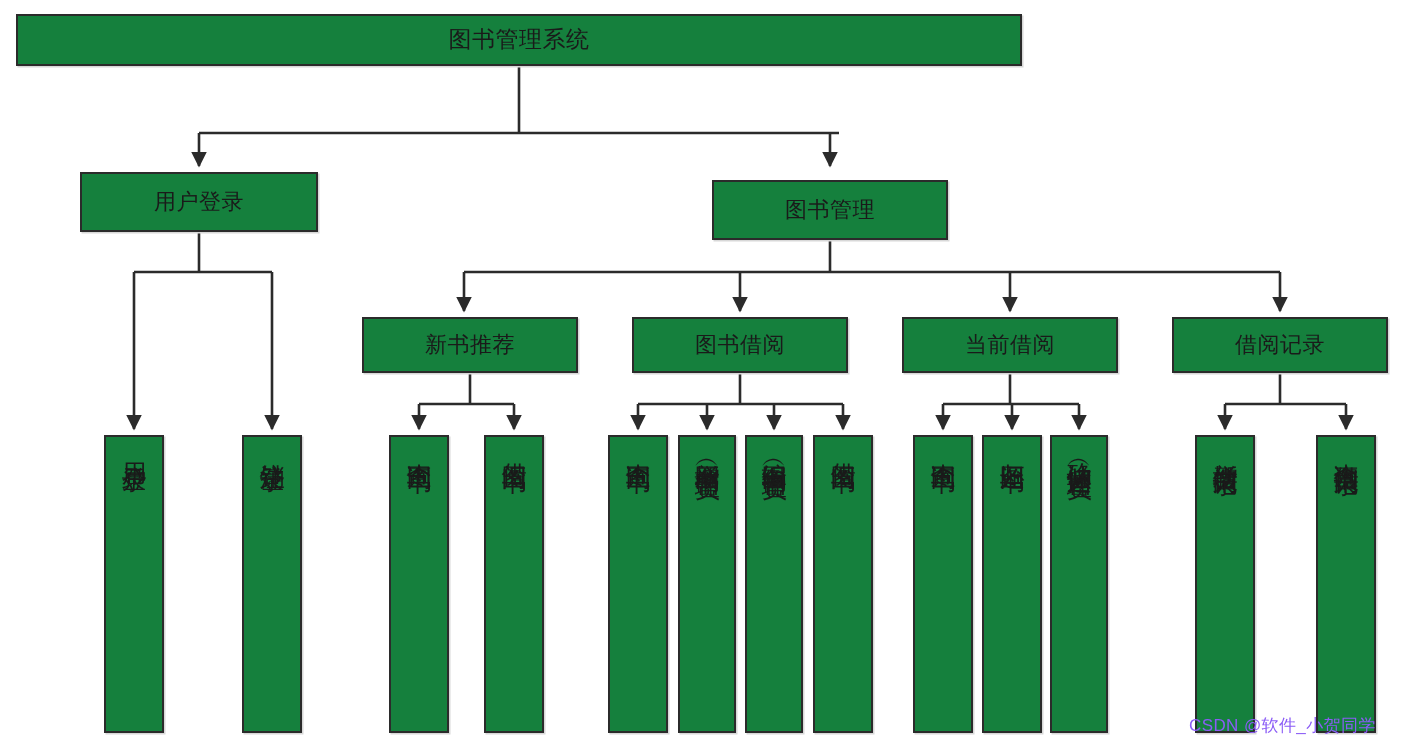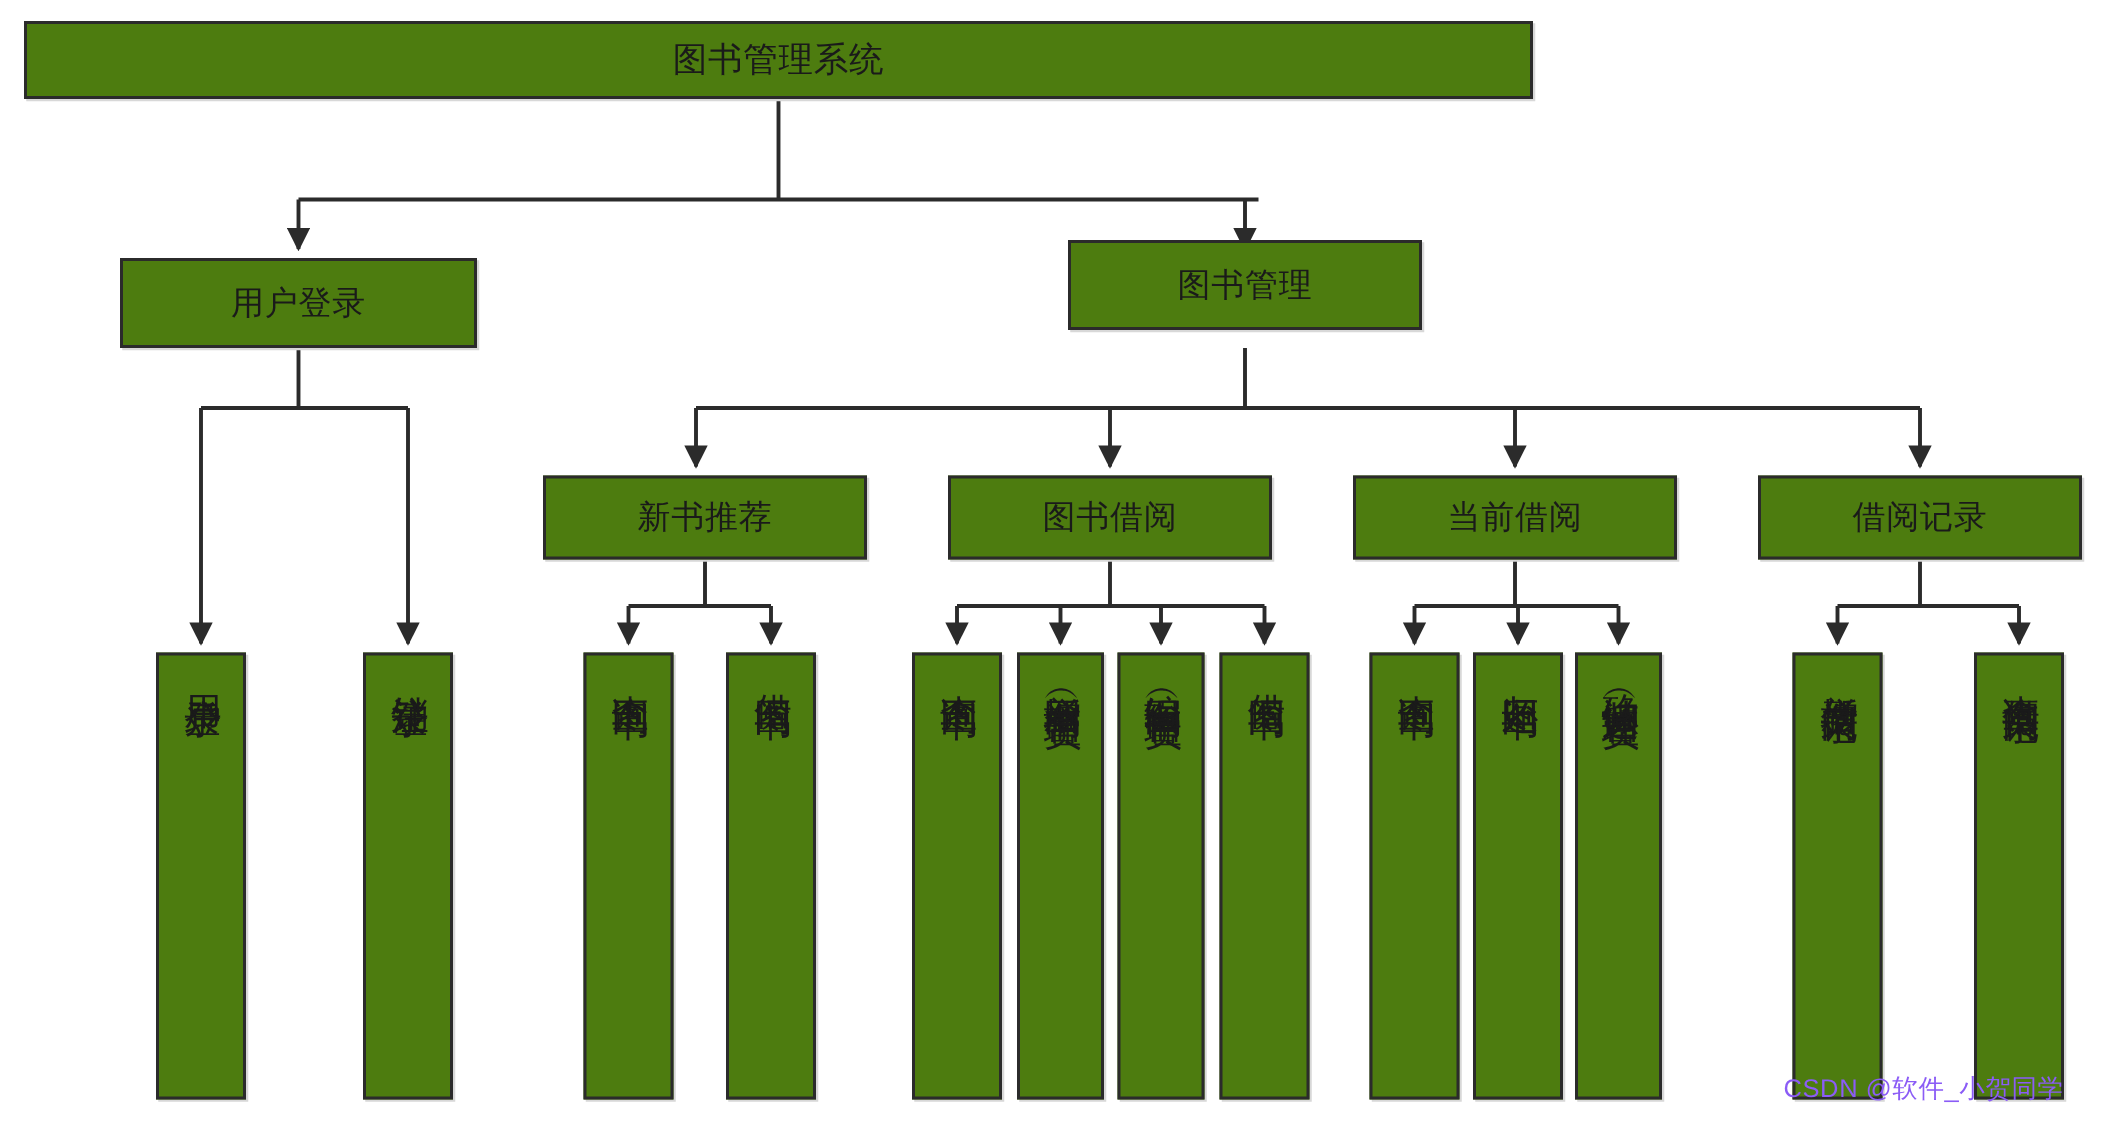--- a/index.html
+++ b/index.html
@@ -25,21 +25,21 @@
     left: 0;
     top: 0;
     width: 1405px;
     height: 747px;
     pointer-events: none;
   }
   .node {
     position: absolute;
     box-sizing: border-box;
     border: 2.5px solid #2b2b2b;
-    background: #4d7c0f;
+    background: #15803d;
     display: flex;
     align-items: center;
     justify-content: center;
     color: #1a1a1a;
     box-shadow: 1.5px 1.5px 0 0 #d8d8d8;
   }
   .node .label {
     display: block;
     text-align: center;
     line-height: 1.18;
@@ -132,21 +132,21 @@
     </g>
   </svg>
 
   <div class="node horiz root" style="left:16px; top:14px; width:1006px; height:52px;">
     <span class="label">图书管理系统</span>
   </div>
 
   <div class="node horiz" style="left:80px; top:172px; width:238px; height:60px;">
     <span class="label">用户登录</span>
   </div>
-  <div class="node horiz" style="left:712px; top:160px; width:236px; height:60px;">
+  <div class="node horiz" style="left:712px; top:180px; width:236px; height:60px;">
     <span class="label">图书管理</span>
   </div>
 
   <div class="node horiz" style="left:362px; top:317px; width:216px; height:56px;">
     <span class="label">新书推荐</span>
   </div>
   <div class="node horiz" style="left:632px; top:317px; width:216px; height:56px;">
     <span class="label">图书借阅</span>
   </div>
   <div class="node horiz" style="left:1172px; top:317px; width:216px; height:56px;">

